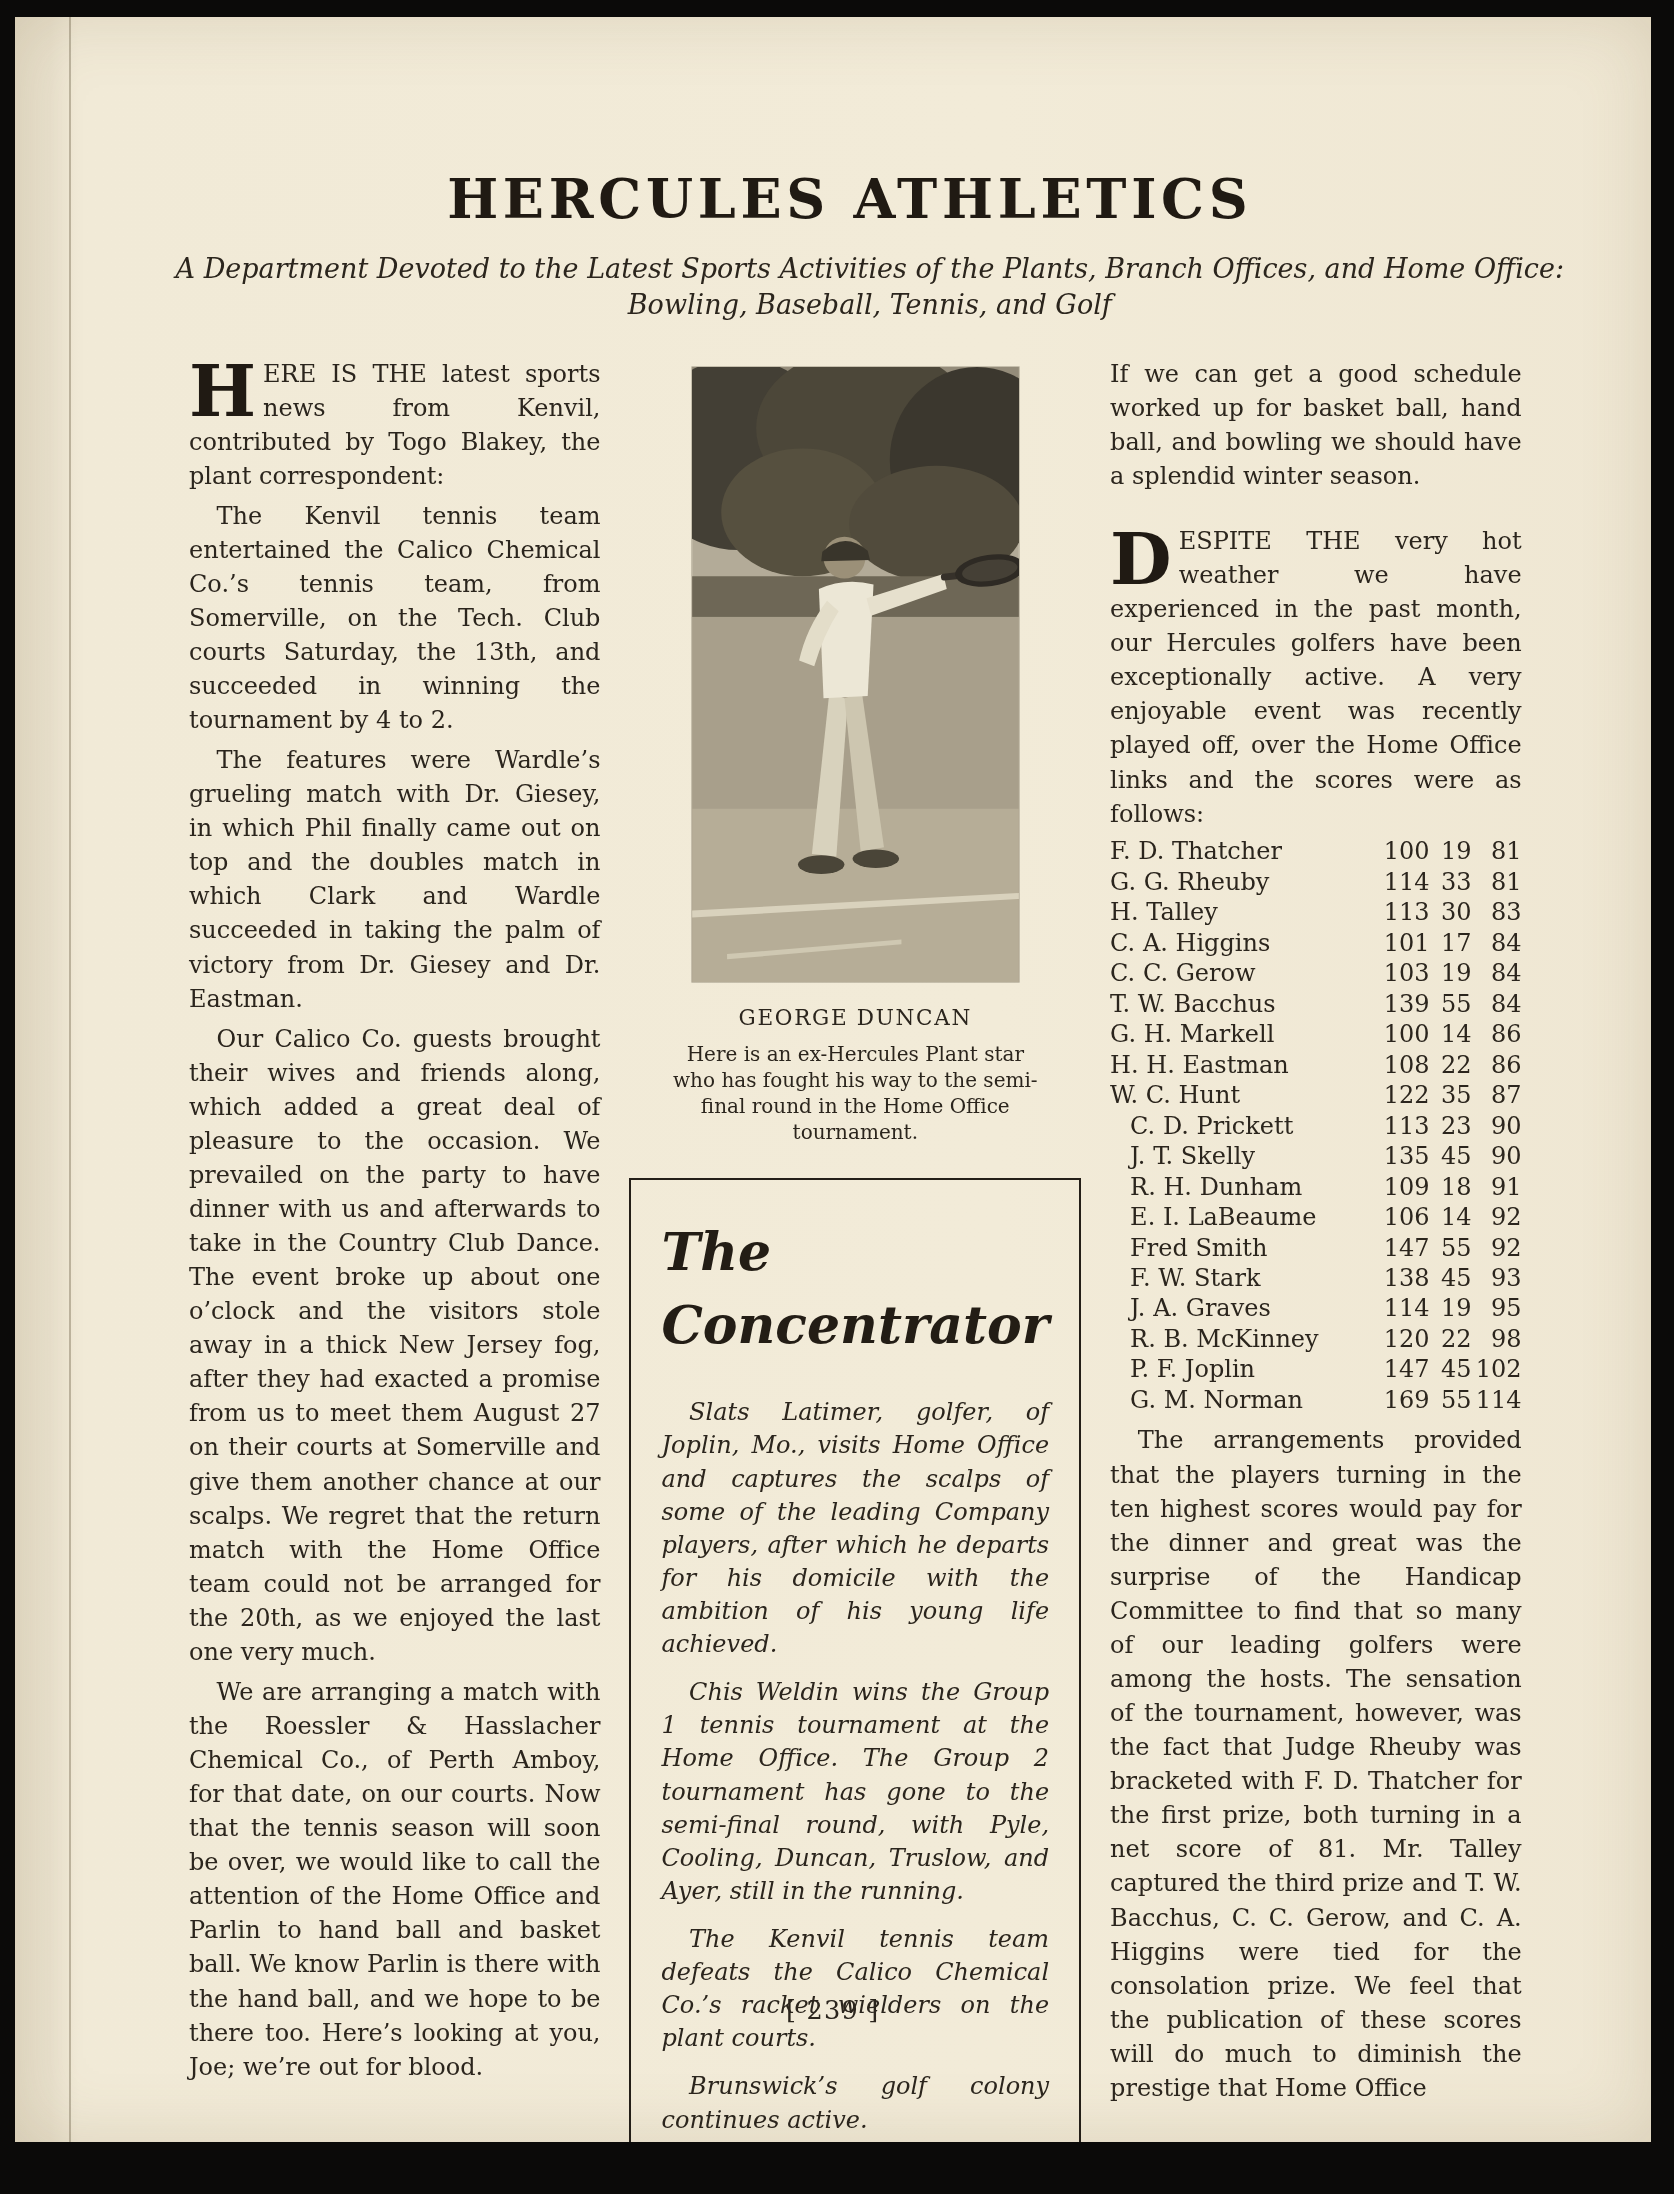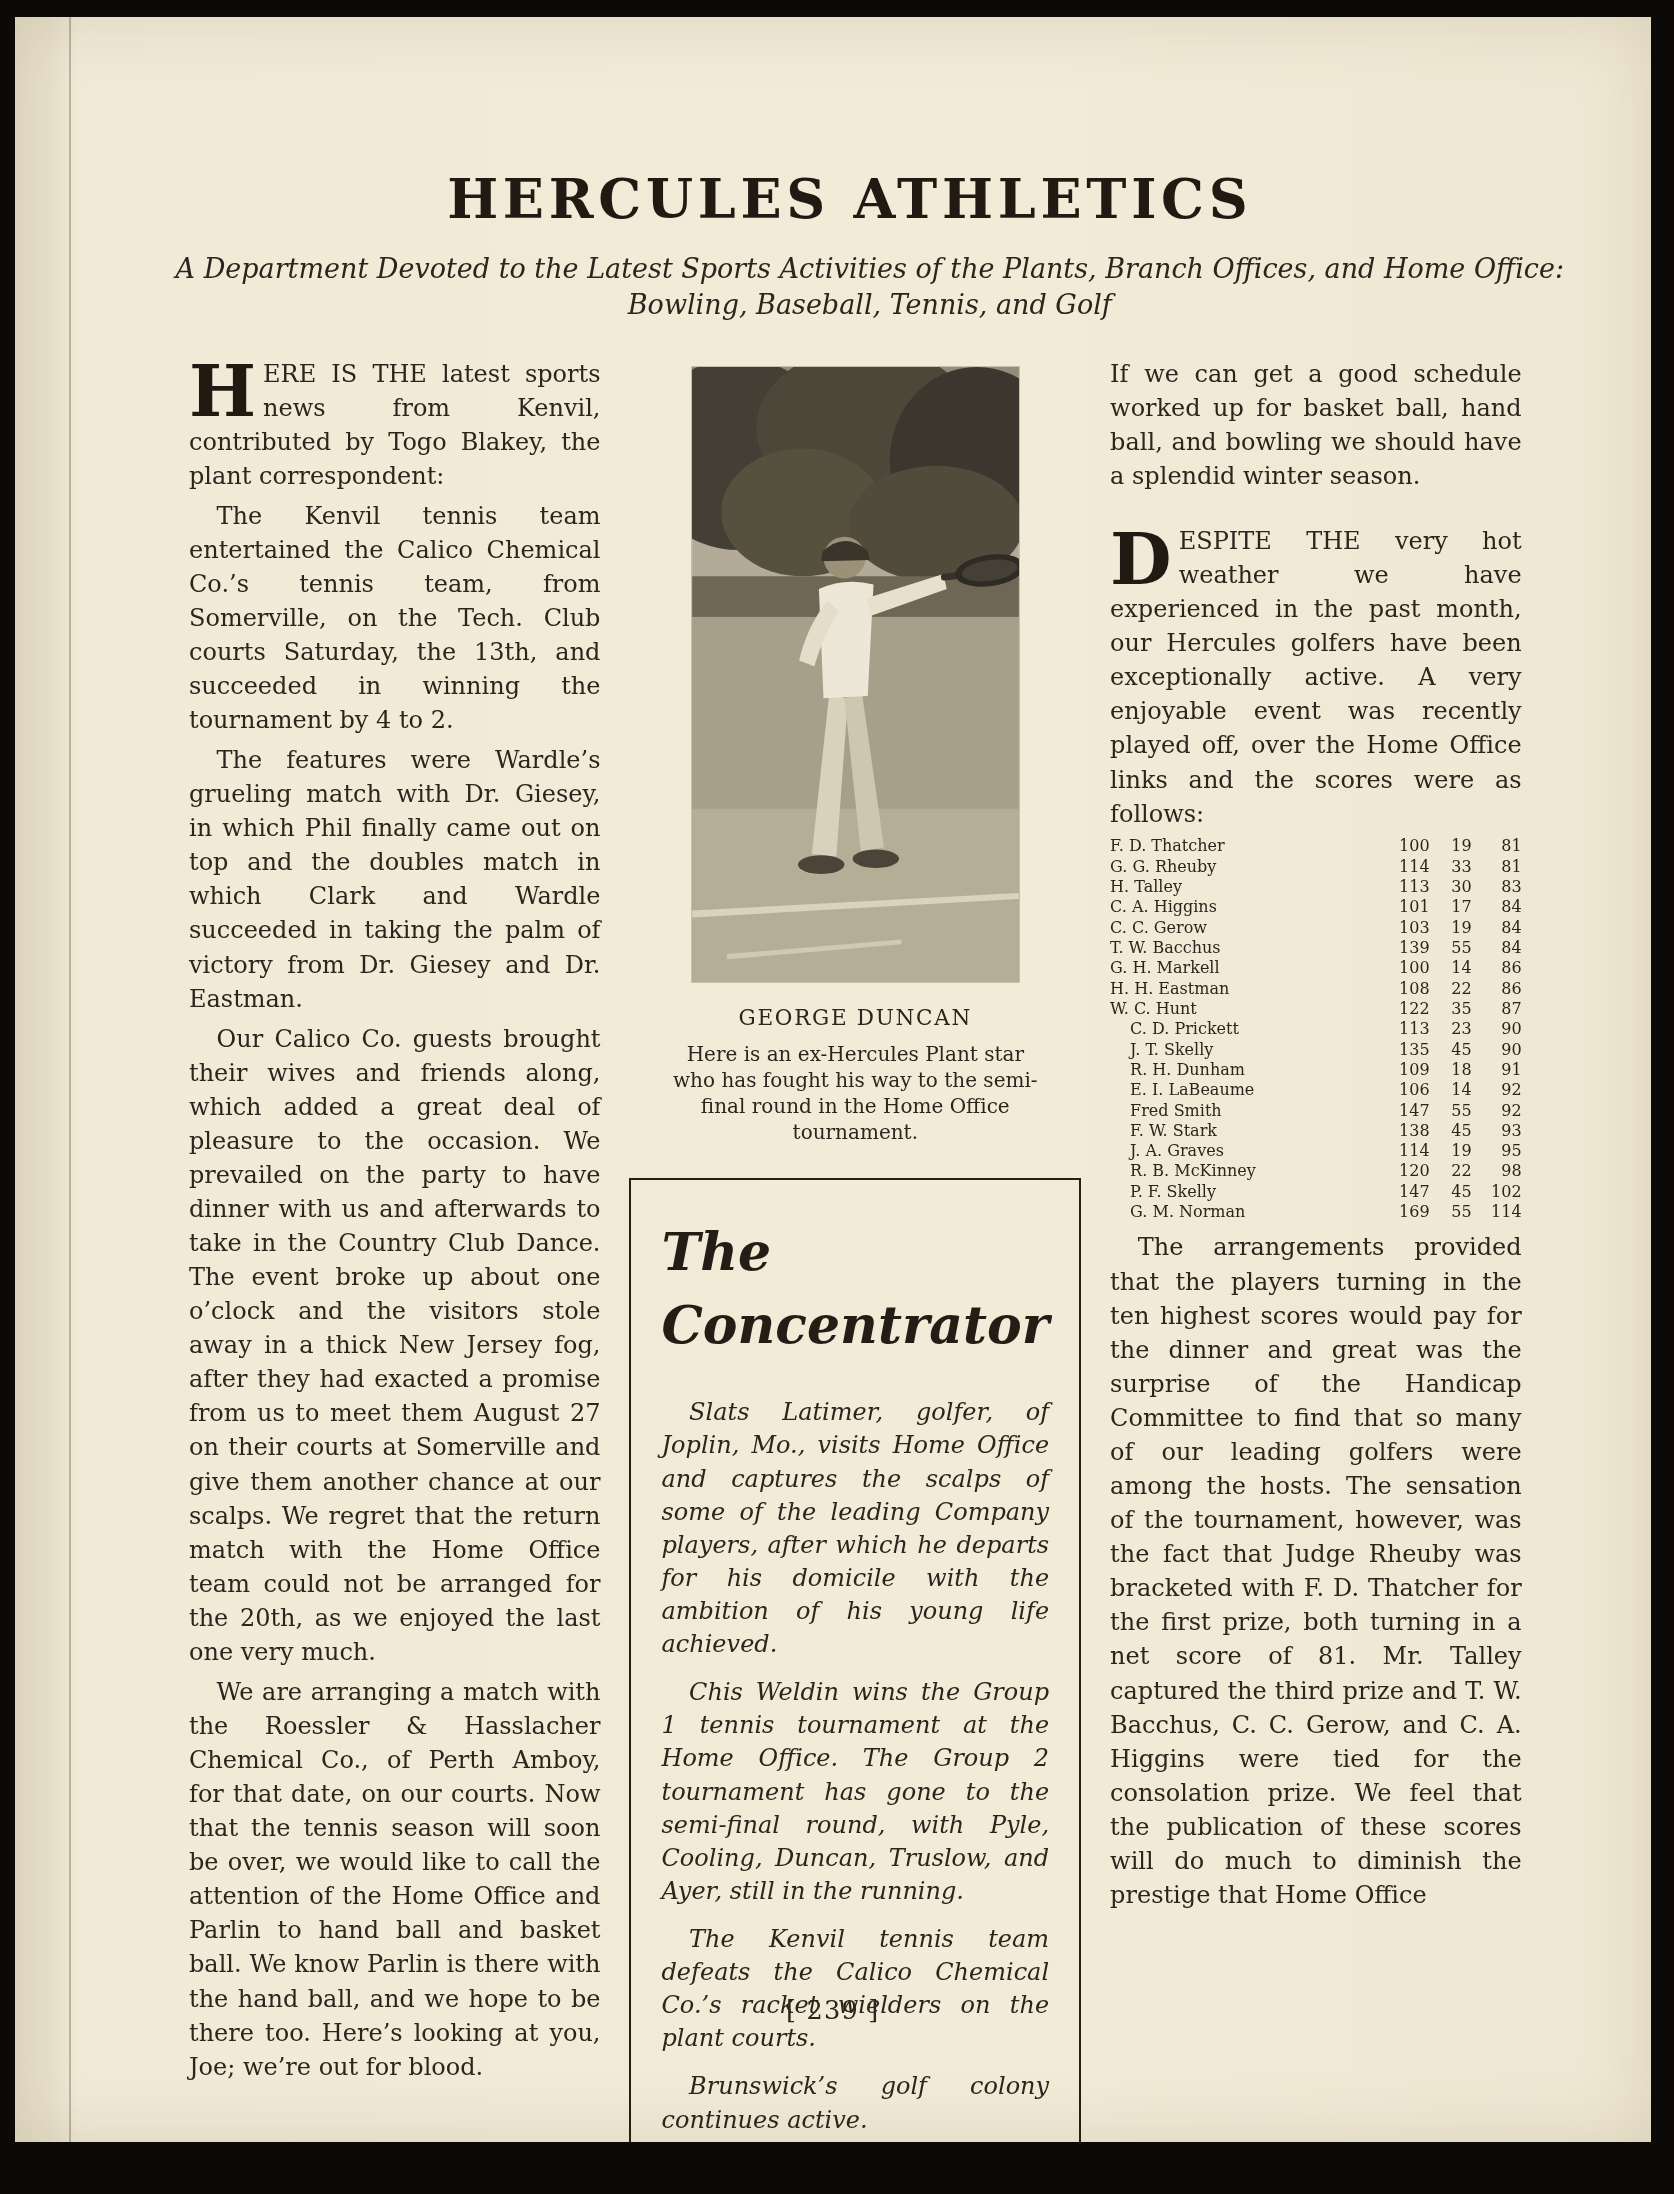--- a/index.html
+++ b/index.html
@@ -59,21 +59,21 @@
     margin:0 0 34px 0;color:#231d15;
   }
   .concentrator p{
     font-style:italic;font-size:24px;line-height:1.38;margin:0 0 15px 0;
     text-indent:1.15em;text-align:justify;
   }
   
   .score-table{margin:4.7px 0 8.1px 0;}
   .score-row{
     display:grid;grid-template-columns:1fr 56px 42px 50px;
-    font-size:16px;line-height:1.27;
+    font-size:24px;line-height:1.27;
   }
   .score-row .snum{text-align:right;}
   .score-row.indent .sname{padding-left:20px;}
   .page-number{
     position:absolute;left:0;right:0;bottom:117px;text-align:center;
     font-size:25.6px;letter-spacing:1.2px;
   }
 </style>
 </head>
 <body>
@@ -250,21 +250,21 @@
             <span class="snum">19</span>
             <span class="snum">95</span>
           </div>
         <div class="score-row indent">
             <span class="sname">R. B. McKinney</span>
             <span class="snum">120</span>
             <span class="snum">22</span>
             <span class="snum">98</span>
           </div>
         <div class="score-row indent">
-            <span class="sname">P. F. Skelly</span>
+            <span class="sname">P. F. Joplin</span>
             <span class="snum">147</span>
             <span class="snum">45</span>
             <span class="snum">102</span>
           </div>
         <div class="score-row indent">
             <span class="sname">G. M. Norman</span>
             <span class="snum">169</span>
             <span class="snum">55</span>
             <span class="snum">114</span>
           </div>

